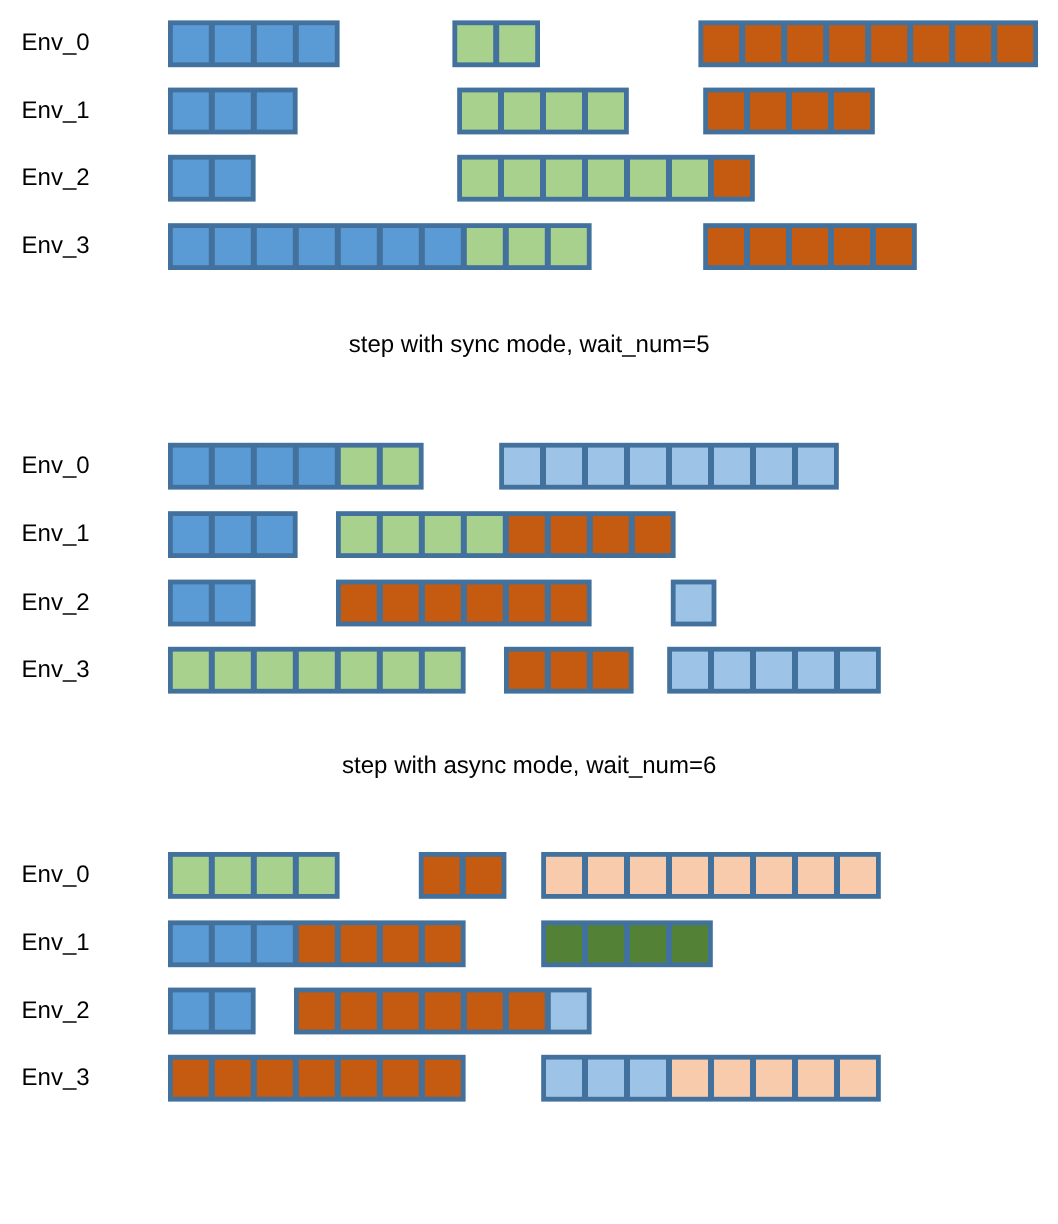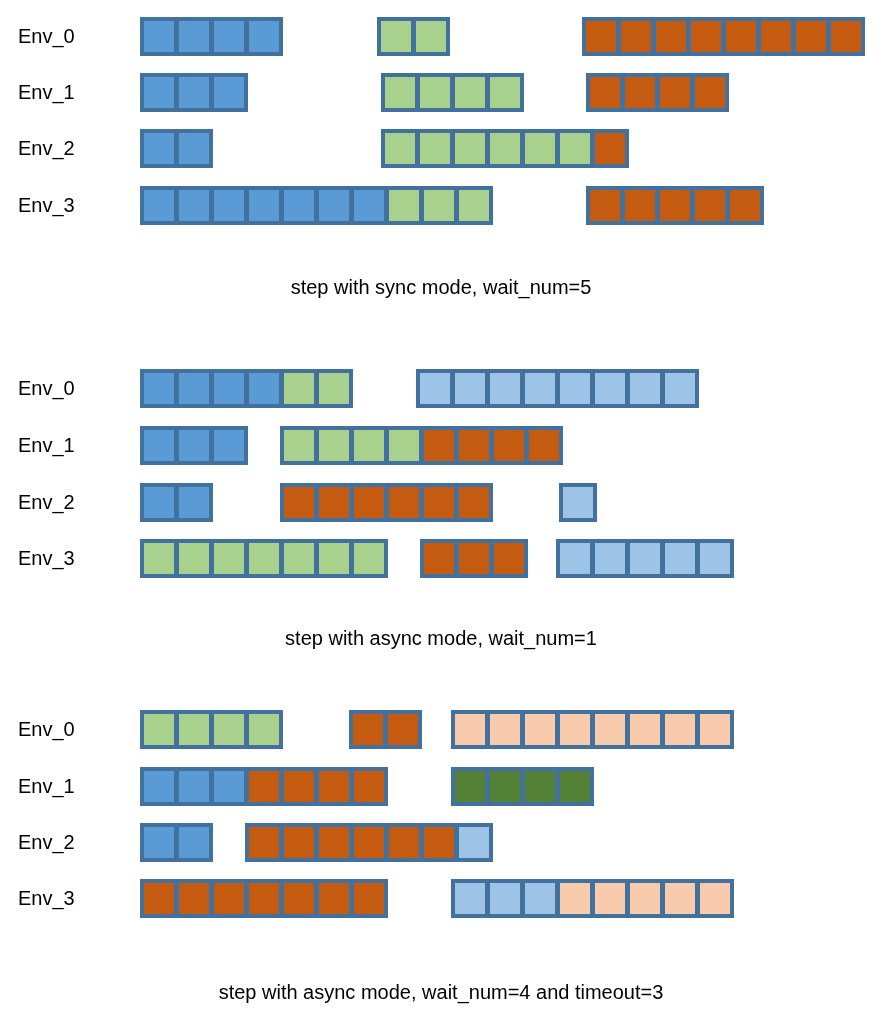--- a/index.html
+++ b/index.html
@@ -238,15 +238,14 @@
         <div class="step-cell" style="background: rgb(157, 195, 230);"></div>
         <div class="step-cell" style="background: rgb(157, 195, 230);"></div>
         <div class="step-cell" style="background: rgb(248, 203, 173);"></div>
         <div class="step-cell" style="background: rgb(248, 203, 173);"></div>
         <div class="step-cell" style="background: rgb(248, 203, 173);"></div>
         <div class="step-cell" style="background: rgb(248, 203, 173);"></div>
         <div class="step-cell" style="background: rgb(248, 203, 173);"></div>
       </div>
     </div>
   <div class="caption cap-0">step with sync mode, wait_num=5</div>
-  <div class="caption cap-1">step with async mode, wait_num=1</div>
-  <div class="caption cap-2">step with async mode, wait_num=4 and timeout=3</div>
+  <div class="caption cap-1">step with async mode, wait_num=6</div>
 </div>
 
 </body></html>

